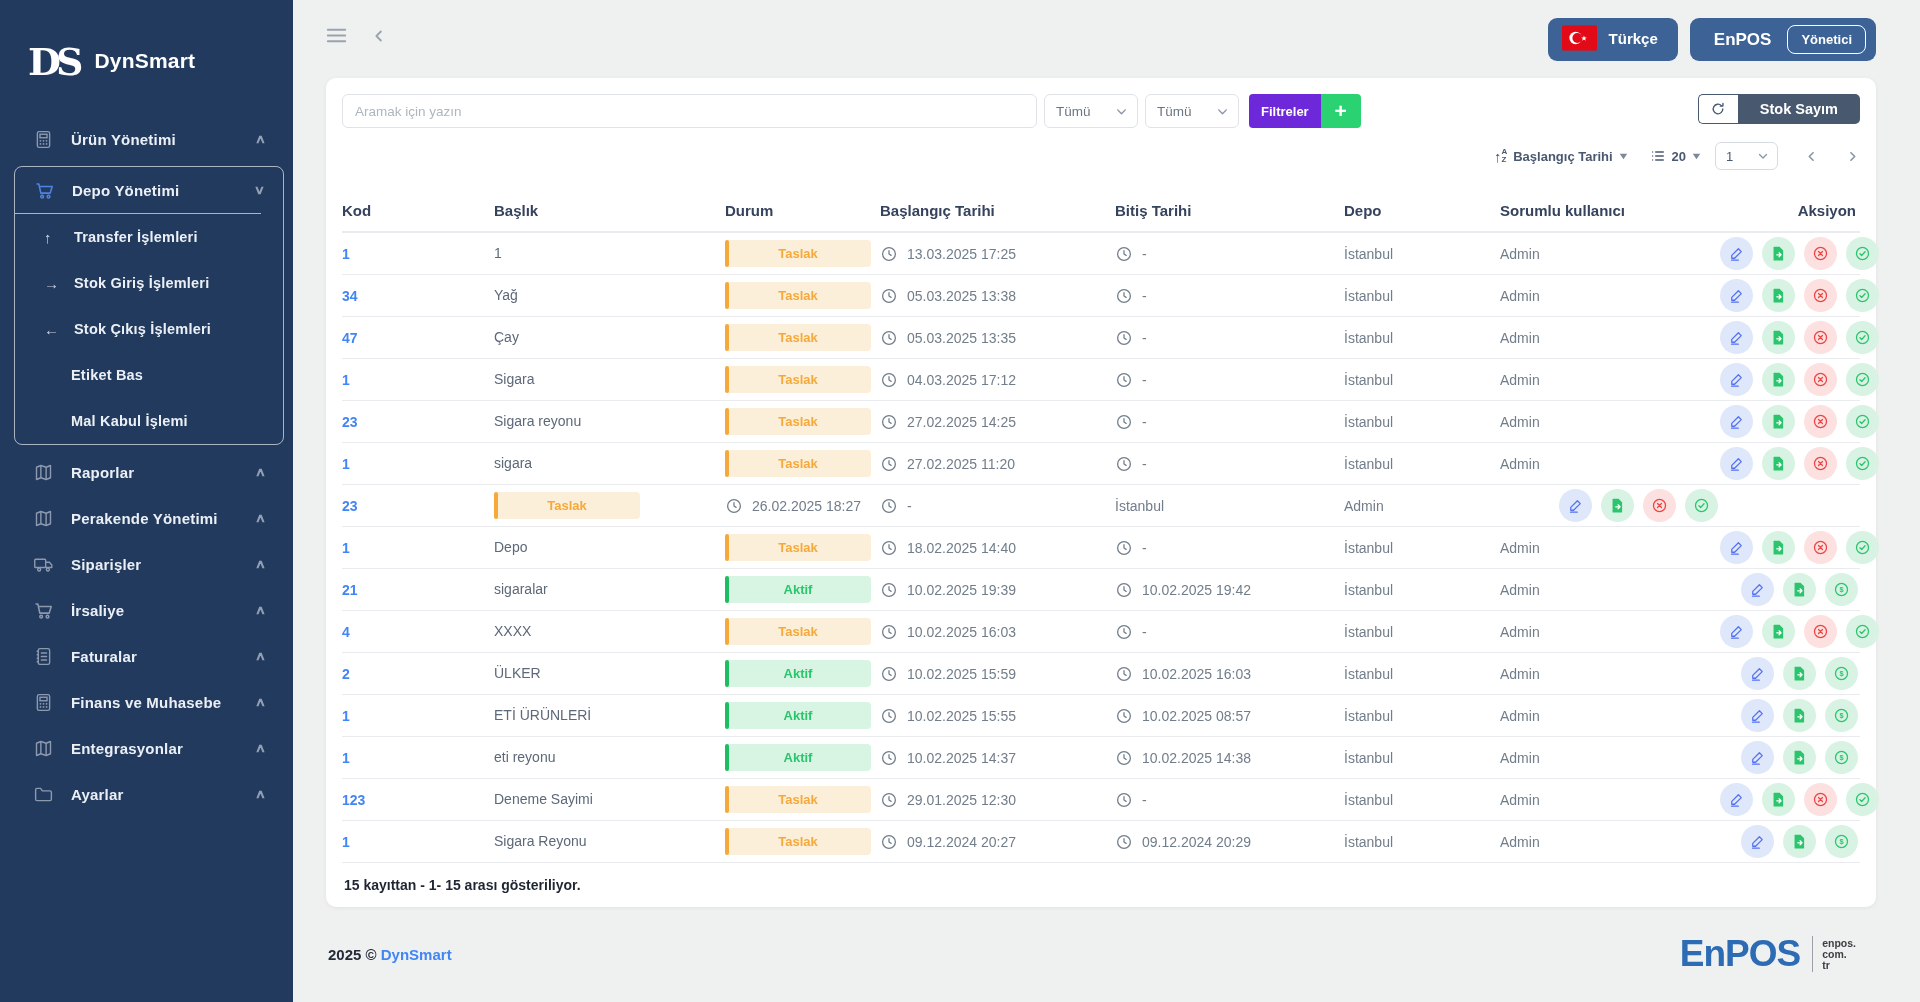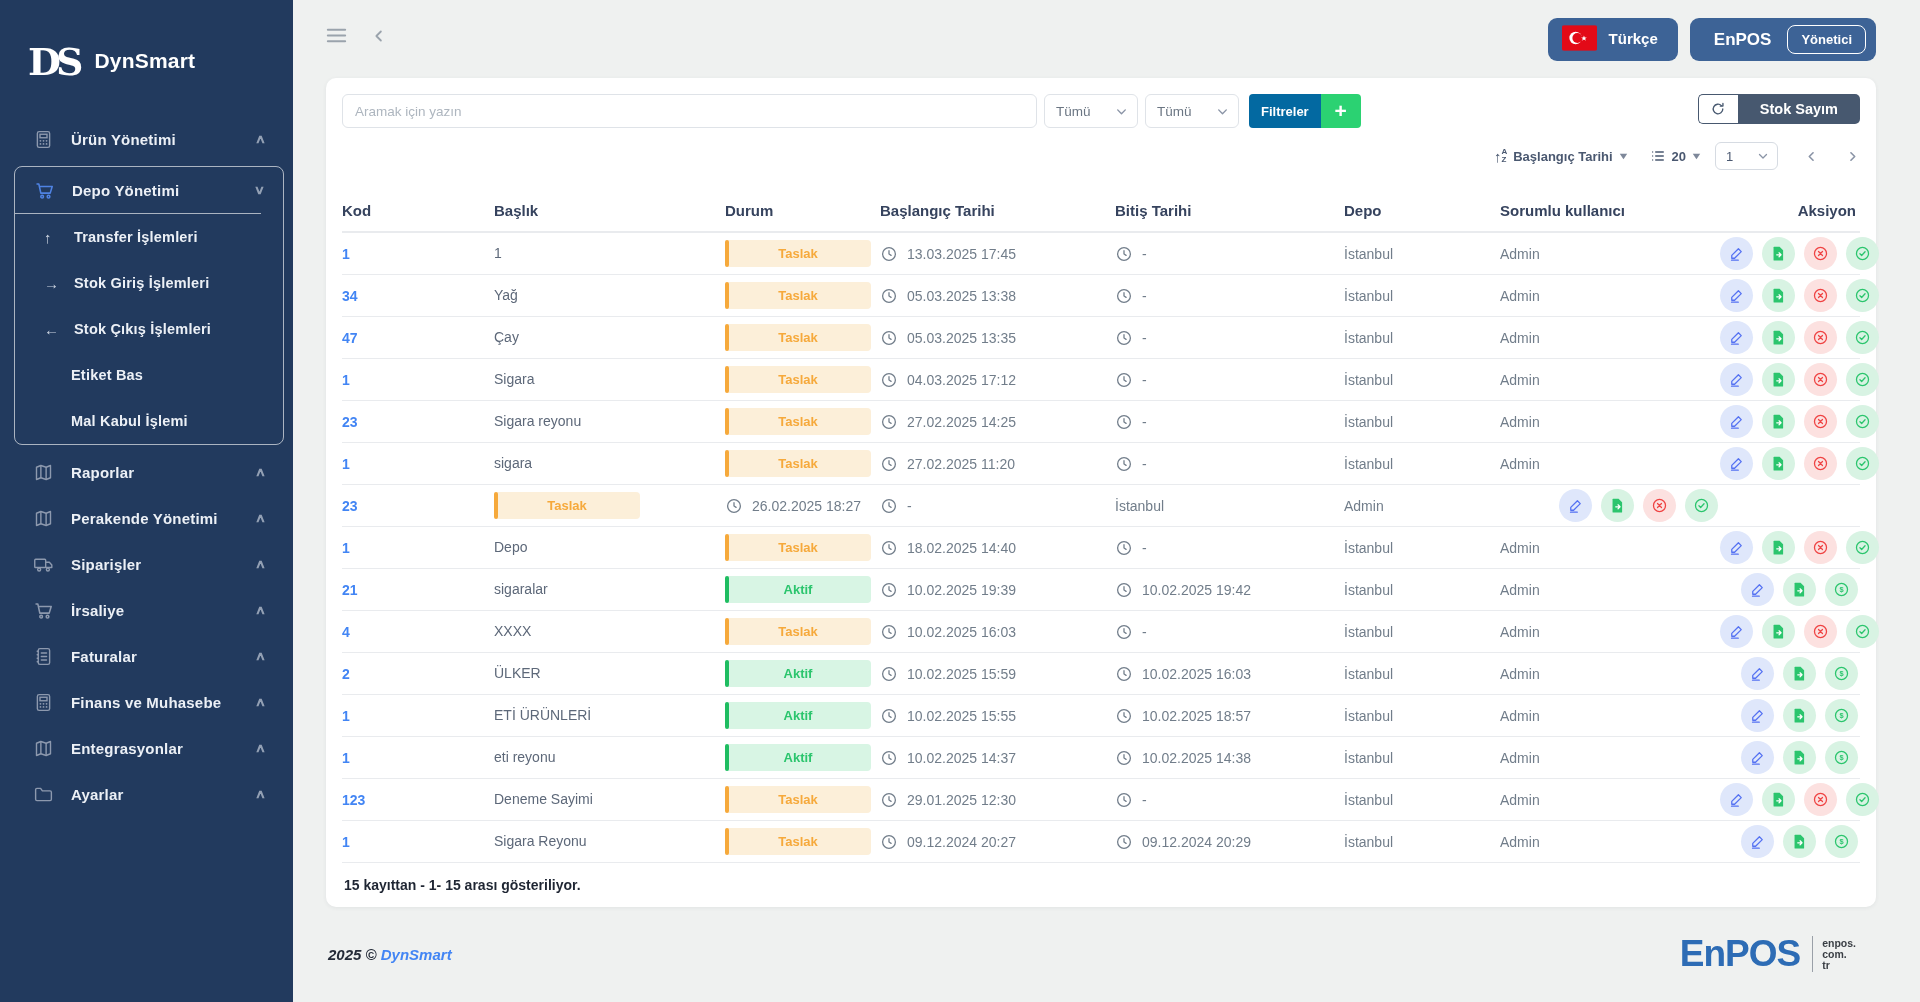--- a/index.html
+++ b/index.html
@@ -48,21 +48,21 @@
 
   
   .card { background:#fff; border-radius:10px; margin:0 44px 16px 33px; padding:16px 16px 2px 16px; box-shadow:0 1px 4px rgba(40,50,70,.07); min-height:823px; }
 
   .filter-row { display:flex; align-items:flex-start; }
   .search-input { width:695px; height:34px; border:1px solid #dfe3e8; border-radius:6px; padding:0 12px; font-size:13.5px; color:#44516b; outline:none; font-family:"Liberation Sans", sans-serif; }
   .search-input::placeholder { color:#aeb6bf; }
   .fake-select { width:94px; height:34px; border:1px solid #dfe3e8; border-radius:6px; margin-left:7px; display:flex; align-items:center; justify-content:space-between; padding:0 9px 0 11px; cursor:pointer; }
   .fake-select .val { font-size:13.5px; color:#6b7683; }
   .fake-select svg { width:13px; height:13px; color:#8a94a6; }
-  .filters-btn { height:34px; border:none; background:#0369a1; color:#fff; font-size:13px; font-weight:bold; padding:0 12px; border-radius:4px 0 0 4px; margin-left:10px; cursor:pointer; font-family:"Liberation Sans", sans-serif; }
+  .filters-btn { height:34px; border:none; background:#6d28d9; color:#fff; font-size:13px; font-weight:bold; padding:0 12px; border-radius:4px 0 0 4px; margin-left:10px; cursor:pointer; font-family:"Liberation Sans", sans-serif; }
   .plus-btn { height:34px; width:40px; border:none; background:#2bd272; color:#fff; font-size:21px; font-weight:bold; border-radius:0 4px 4px 0; cursor:pointer; line-height:0; }
   .title-group { margin-left:auto; display:flex; height:30px; }
   .refresh-btn { width:40px; background:#fff; border:1px solid #47586f; border-right:none; border-radius:5px 0 0 5px; color:#47586f; display:flex; align-items:center; justify-content:center; cursor:pointer; }
   .refresh-btn svg { width:16px; height:16px; }
   .title-btn { background:#47586f; color:#fff; border:none; border-radius:0 5px 5px 0; font-size:14.5px; font-weight:bold; padding:0 22px; cursor:pointer; font-family:"Liberation Sans", sans-serif; }
 
   .controls-row { display:flex; justify-content:flex-end; align-items:center; margin-top:14px; height:28px; color:#4a5870; }
   .sort-group, .size-group { display:flex; align-items:center; gap:6px; cursor:pointer; }
   .sort-icon { display:flex; align-items:center; }
   .sort-icon .arr { font-size:15px; font-weight:bold; }
@@ -97,21 +97,21 @@
   .act-btn.edit { background:#dfe7fb; color:#5471f2; }
   .act-btn.export { background:#d8f3e3; color:#2bc56d; }
   .act-btn.cancel { background:#fce1e0; color:#ef4343; }
   .act-btn.approve { background:#d8f3e3; color:#2bc56d; }
   .act-btn.price { background:#d8f3e3; color:#2bc56d; }
 
   .summary { padding:14px 2px 12px 2px; font-size:14px; font-weight:bold; color:#1f2633; }
 
   
   .page-footer { display:flex; justify-content:space-between; align-items:center; margin:26px 64px 0 35px; }
-  .copy { font-size:15px; font-weight:bold; color:#242b38;font-style:italic; }
+  .copy { font-size:15px; font-weight:bold; color:#242b38; }
   .copy a { color:#4285f4; text-decoration:none; cursor:pointer; }
   .enpos-logo { display:flex; align-items:center; }
   .enpos-text { font-size:37px; font-weight:bold; color:#2d6cb5; letter-spacing:-1px; }
   .enpos-div { width:1px; height:36px; background:#9aa0a8; margin:0 9px 0 12px; }
   .enpos-domain { font-size:10.5px; font-weight:bold; color:#3a3f45; line-height:11px; }
 </style>
 </head>
 <body>
 
 <aside class="sidebar">
@@ -365,21 +365,21 @@
             <div>
               <span class="badge taslak">Taslak</span>
             </div>
             <div class="c-date">
               <span style="display:flex">
                 <svg viewBox="0 0 24 24" fill="none" stroke="currentColor" stroke-width="1.7" stroke-linecap="round">
                   <circle cx="12" cy="12" r="8.5"></circle>
                   <path d="M12 7.5V12l2.8 1.8"></path>
                 </svg>
               </span>
-              <span>13.03.2025 17:45</span>
+              <span>13.03.2025 17:25</span>
             </div>
             <div class="c-date">
               <span style="display:flex">
                 <svg viewBox="0 0 24 24" fill="none" stroke="currentColor" stroke-width="1.7" stroke-linecap="round">
                   <circle cx="12" cy="12" r="8.5"></circle>
                   <path d="M12 7.5V12l2.8 1.8"></path>
                 </svg>
               </span>
               <span>-</span>
             </div>
@@ -1028,21 +1028,21 @@
               </span>
               <span>10.02.2025 15:55</span>
             </div>
             <div class="c-date">
               <span style="display:flex">
                 <svg viewBox="0 0 24 24" fill="none" stroke="currentColor" stroke-width="1.7" stroke-linecap="round">
                   <circle cx="12" cy="12" r="8.5"></circle>
                   <path d="M12 7.5V12l2.8 1.8"></path>
                 </svg>
               </span>
-              <span>10.02.2025 18:57</span>
+              <span>10.02.2025 08:57</span>
             </div>
             <div class="c-plain">İstanbul</div>
             <div class="c-plain">Admin</div>
             <div class="c-actions">
               <button class="act-btn edit">
                 <span style="display:flex">
                   <svg viewBox="0 0 24 24" fill="none" stroke="currentColor" stroke-width="1.8" stroke-linecap="round" stroke-linejoin="round">
                     <path d="M14.7 5.3l4 4L9.3 18.7H5.3v-4L14.7 5.3z"></path>
                     <path d="M5 21.5h9.5"></path>
                   </svg>

